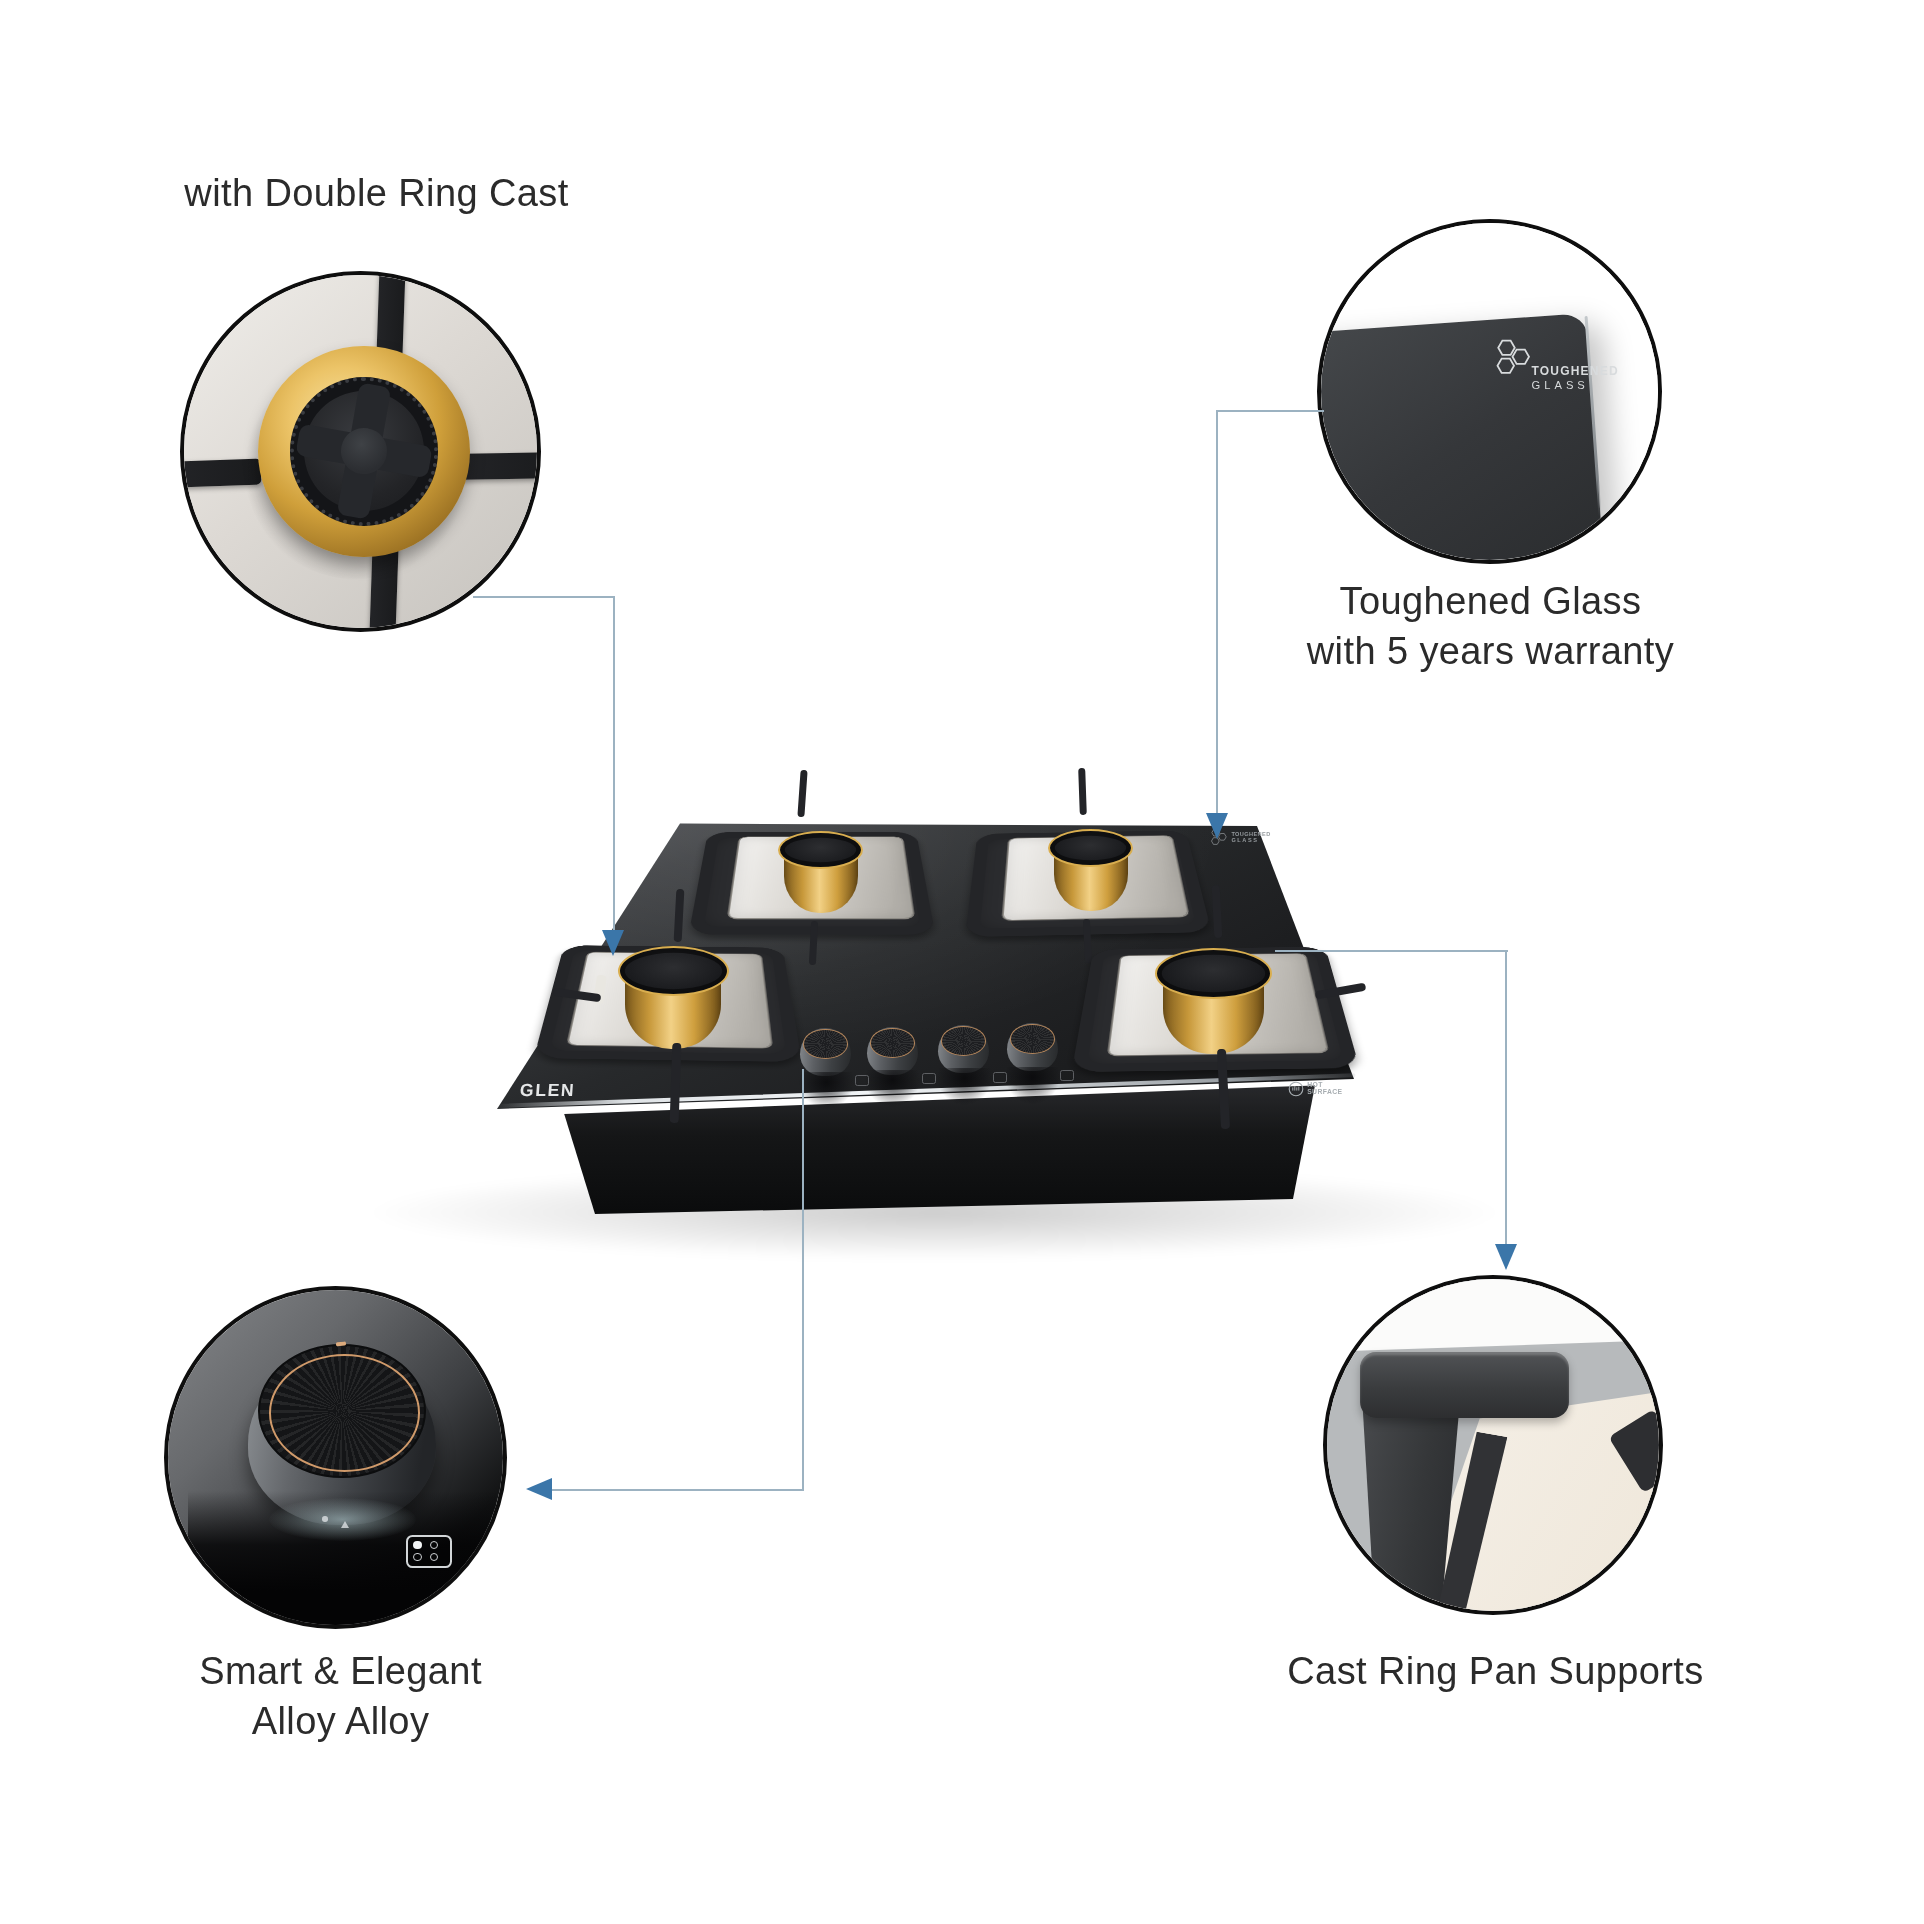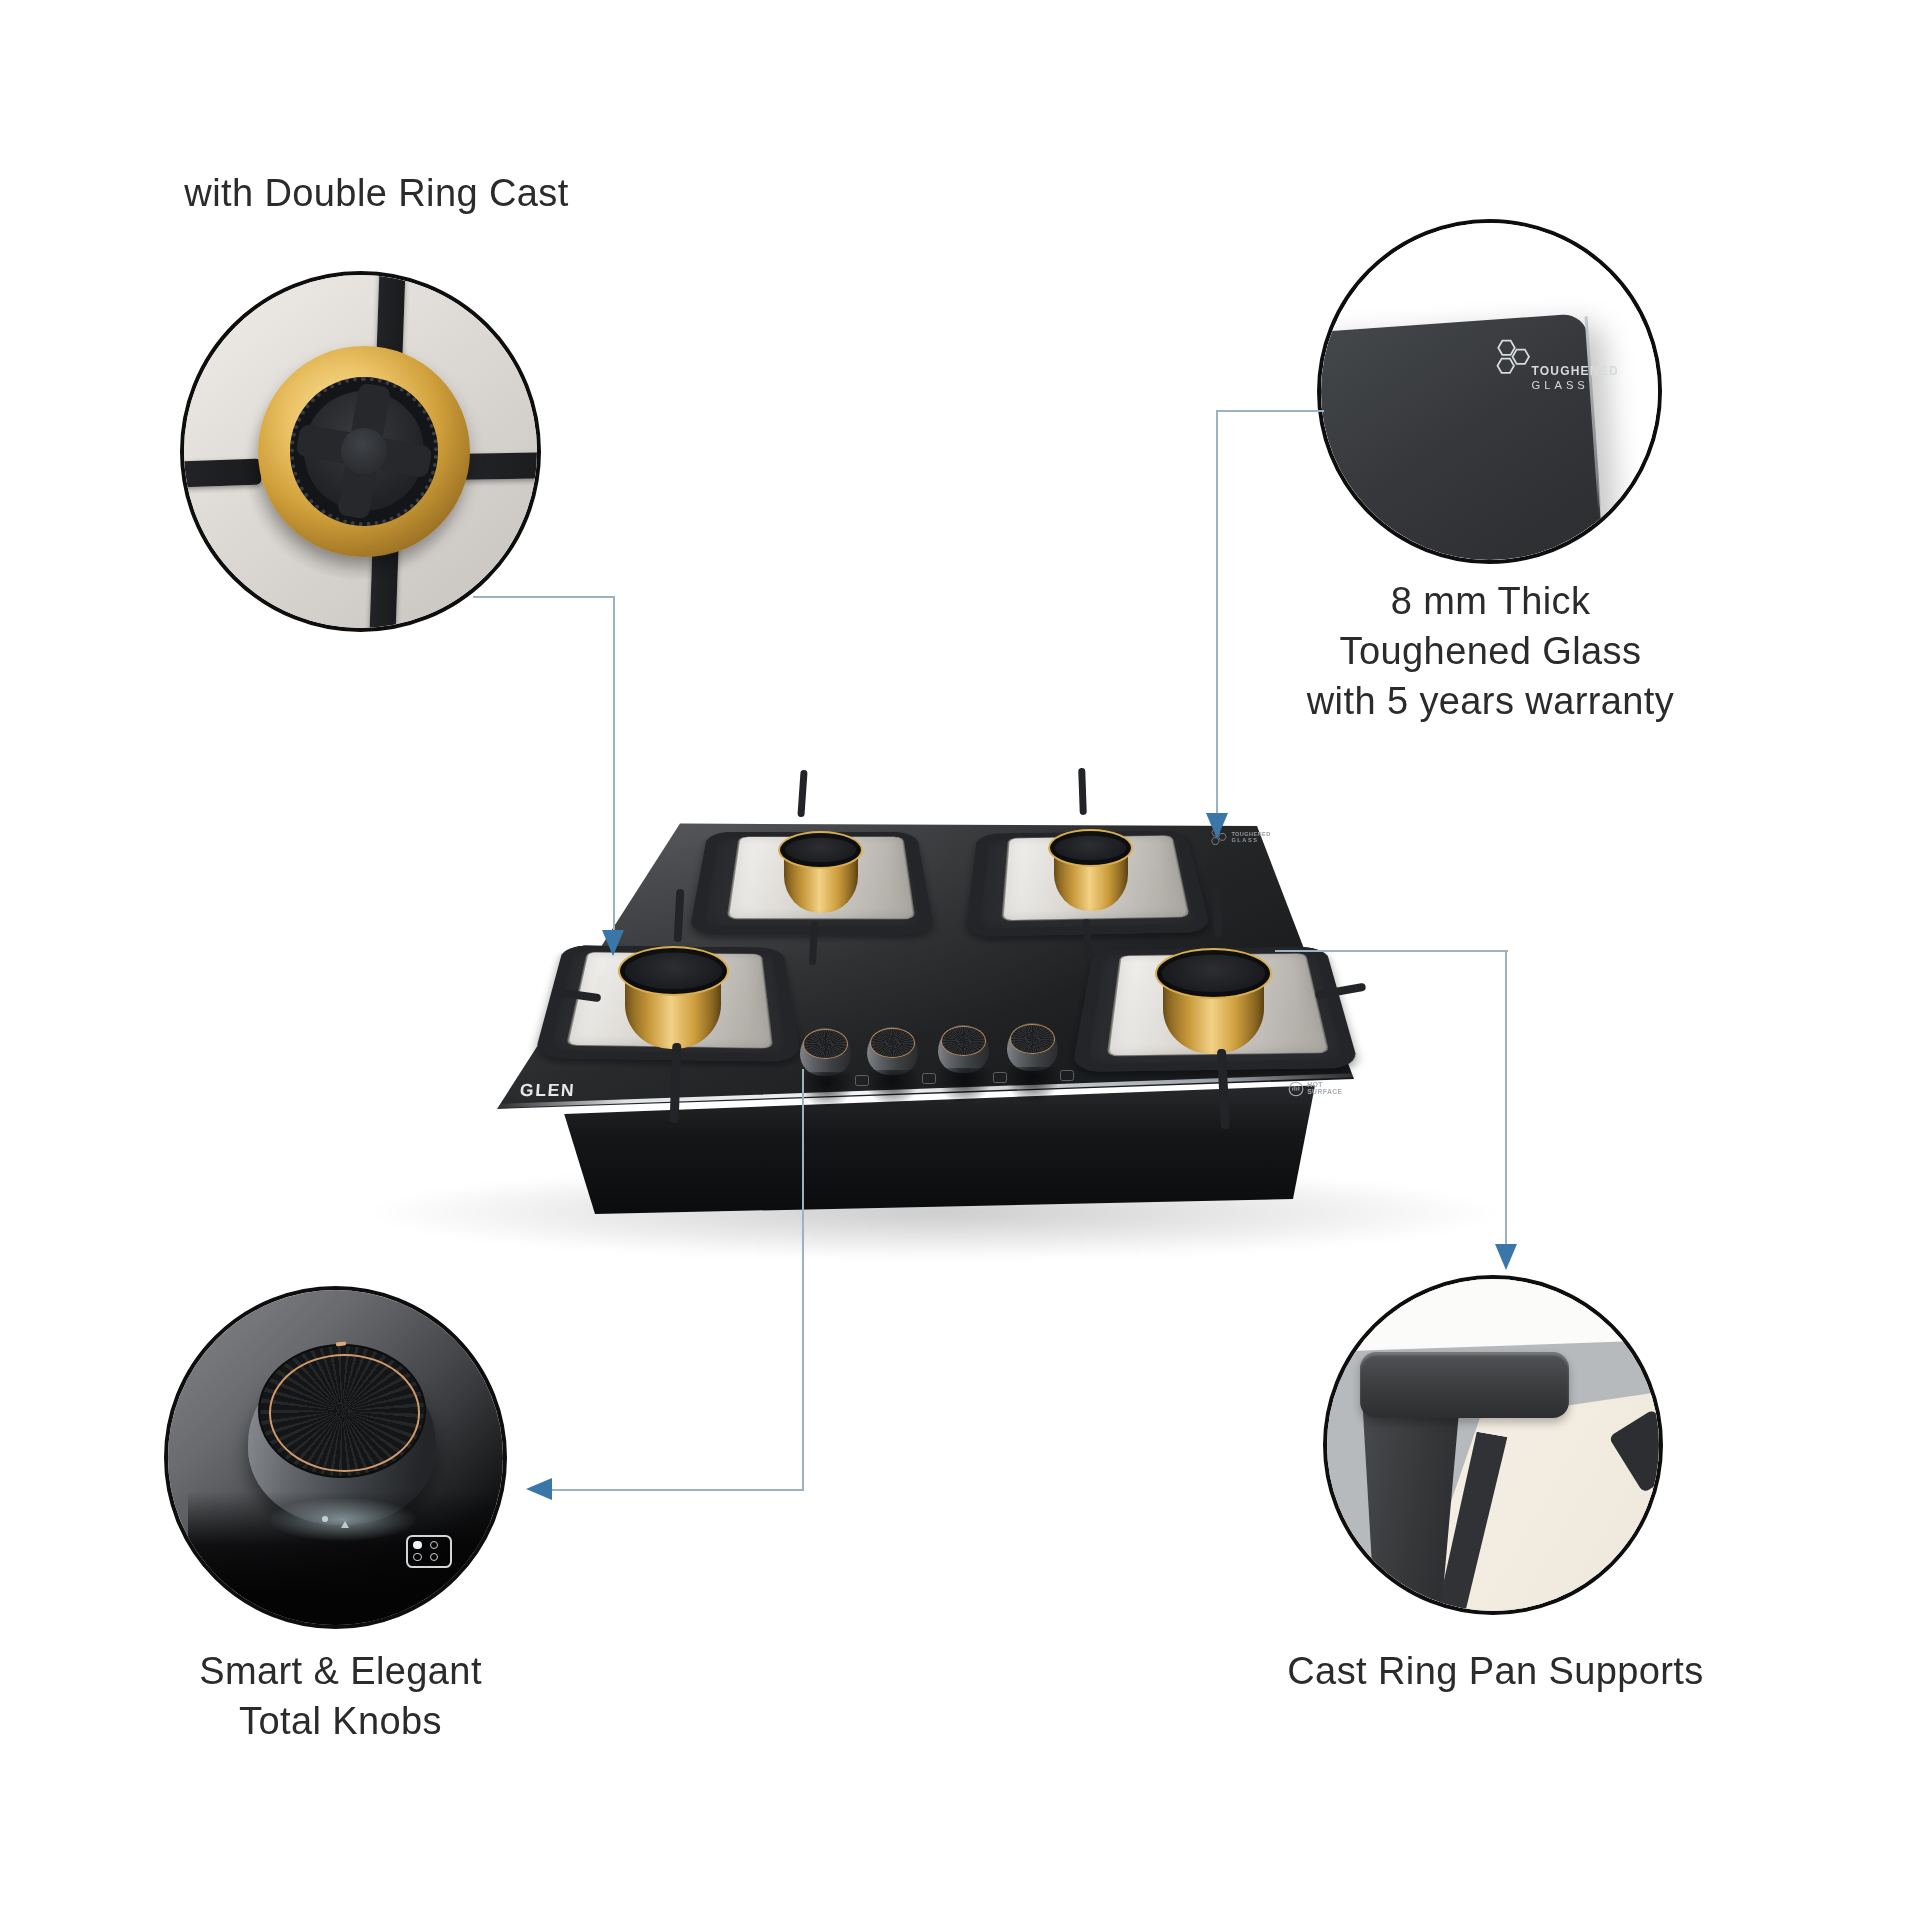--- a/index.html
+++ b/index.html
@@ -129,28 +129,27 @@
 </head>
 <body>
 
 <div id="canvas">
 
   <div class="label" style="left:120px;top:168px;width:513px;">
     <div>with Double Ring Cast</div>
   </div>
 
   <div class="label" style="left:1250px;top:576px;width:481px;line-height:50px;">
-    <div>8 mm Thick</div>
     <div>Toughened Glass</div>
     <div>with 5 years warranty</div>
   </div>
 
   <div class="label" style="left:100px;top:1646px;width:481px;line-height:50px;">
     <div>Smart &amp; Elegant</div>
-    <div>Total Knobs</div>
+    <div>Alloy Alloy</div>
   </div>
 
   <div class="label" style="left:1247px;top:1646px;width:497px;line-height:50px;">
     <div>Cast Ring Pan Supports</div>
   </div>
 
   <div class="hob-shadow"></div>
   <div class="hob-base"></div>
   <div class="hob-glass">
     <div class="hob-sheen"></div>

